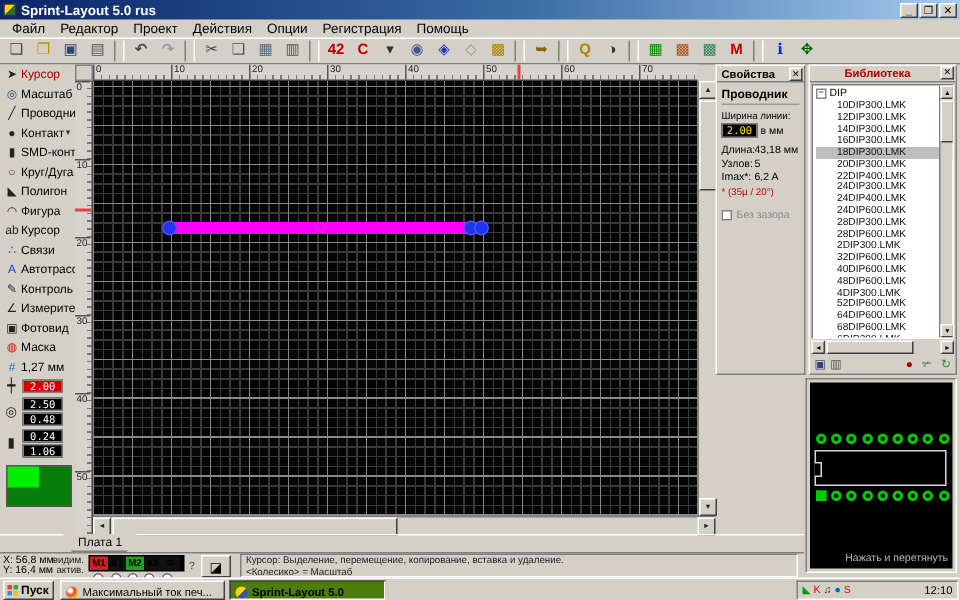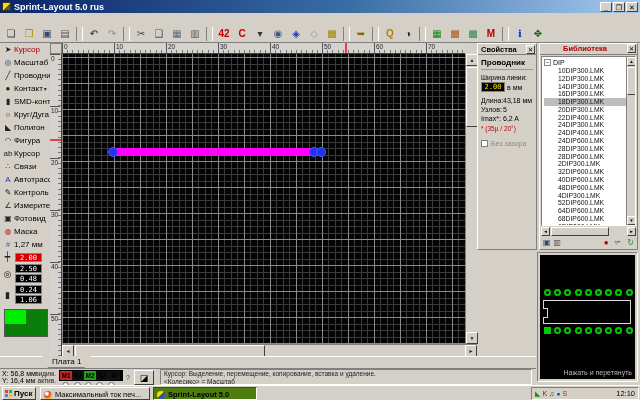--- a/index.html
+++ b/index.html
@@ -182,20 +182,30 @@
   <div id="titlebar">
     <span id="app-icon"></span>
     <span>Sprint-Layout 5.0 rus</span>
     <span id="winbtns">
       <span class="wbtn">_</span>
       <span class="wbtn">❐</span>
       <span class="wbtn">✕</span>
     </span>
   </div>
 
+  <div id="menubar">
+
+  <span class="menu-item">Файл</span>
+      <span class="menu-item">Редактор</span>
+      <span class="menu-item">Проект</span>
+      <span class="menu-item">Действия</span>
+      <span class="menu-item">Опции</span>
+      <span class="menu-item">Регистрация</span>
+      <span class="menu-item">Помощь</span>
+    </div>
 
   <div id="toolbar">
 
   <span class="tbtn" style="color: rgb(68, 68, 68);">❏</span>
       <span class="tbtn" style="color: rgb(192, 144, 0);">❐</span>
       <span class="tbtn" style="color: rgb(51, 68, 119);">▣</span>
       <span class="tbtn" style="color: rgb(85, 85, 85);">▤</span>
       <span class="tbtn sep"></span>
       <span class="tbtn" style="color: rgb(68, 68, 85);">↶</span>
       <span class="tbtn" style="color: rgb(153, 153, 170);">↷</span>

